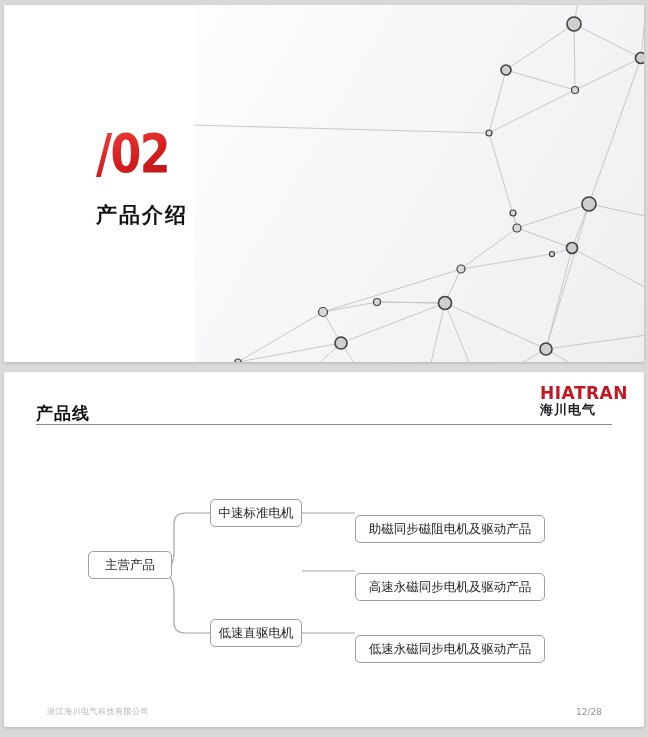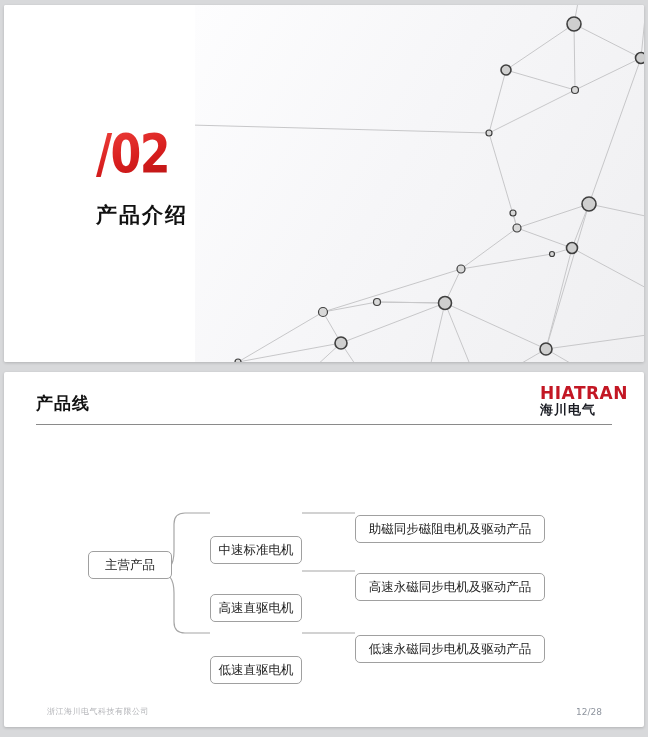--- a/index.html
+++ b/index.html
@@ -32,40 +32,40 @@
   }
   .mesh-panel{
     position:absolute;left:191px;top:0;width:449px;height:357px;
     background:linear-gradient(120deg,#fdfdfe 0%,#f6f6f8 45%,#efeff1 100%);
     overflow:hidden;z-index:1;
   }
   .mesh-panel svg{display:block;}
 
   
   .s2-title{
-    position:absolute;left:32px;top:20px;
+    position:absolute;left:32px;top:30px;
     font-size:17px;font-weight:bold;color:#111;letter-spacing:1px;
   }
   .s2-divider{
     position:absolute;left:32px;top:52px;width:576px;height:0;
     border-top:1px solid #8a8a8a;
   }
   .logo{position:absolute;right:16px;top:13px;text-align:left;line-height:1.05;}
   .logo-latin{font-size:17px;font-weight:800;letter-spacing:.5px;color:#c31724;}
   .logo-cn{font-size:13px;font-weight:bold;color:#1b1d24;letter-spacing:1px;}
 
   .diagram{position:absolute;left:0;top:0;width:640px;height:355px;}
   .node-box{
     position:absolute;box-sizing:border-box;height:28px;
     border:1px solid #a0a0a0;border-radius:5px;background:#fff;
     display:flex;align-items:center;justify-content:center;
     font-size:12.5px;color:#1c1c1c;white-space:nowrap;
   }
   .root-box{left:84px;top:179px;width:84px;}
-  .mid-box{left:206px;width:92px;margin-top:37px;}
+  .mid-box{left:206px;width:92px;}
   .leaf-box{left:351px;width:190px;margin-top:16px;}
   .row0{top:127px;} .row1{top:185px;} .row2{top:247px;text-align:right;}
   .connectors{position:absolute;left:0;top:0;}
 
   .s2-footer-company{
     position:absolute;left:43px;top:334px;
     font-size:8px;color:#b3b4b8;letter-spacing:.5px;
   }
   .s2-footer-page{
     position:absolute;right:42px;top:335px;
@@ -163,21 +163,20 @@
 
         <line x1="298" y1="141" x2="351" y2="141"></line>
         <line x1="298" y1="199" x2="351" y2="199"></line>
         <line x1="298" y1="261" x2="351" y2="261"></line>
       </g>
     </svg>
 
     <div class="node-box root-box">主营产品</div>
 
     <div class="node-box mid-box row0">中速标准电机</div>
-    <div class="node-box mid-box row1">高速直驱电机</div>
     <div class="node-box mid-box row2">低速直驱电机</div>
 
     <div class="node-box leaf-box row0">助磁同步磁阻电机及驱动产品</div>
     <div class="node-box leaf-box row1">高速永磁同步电机及驱动产品</div>
     <div class="node-box leaf-box row2">低速永磁同步电机及驱动产品</div>
   </div>
 
   <div class="s2-footer-company">浙江海川电气科技有限公司</div>
   <div class="s2-footer-page">12/28</div>
 </div>

